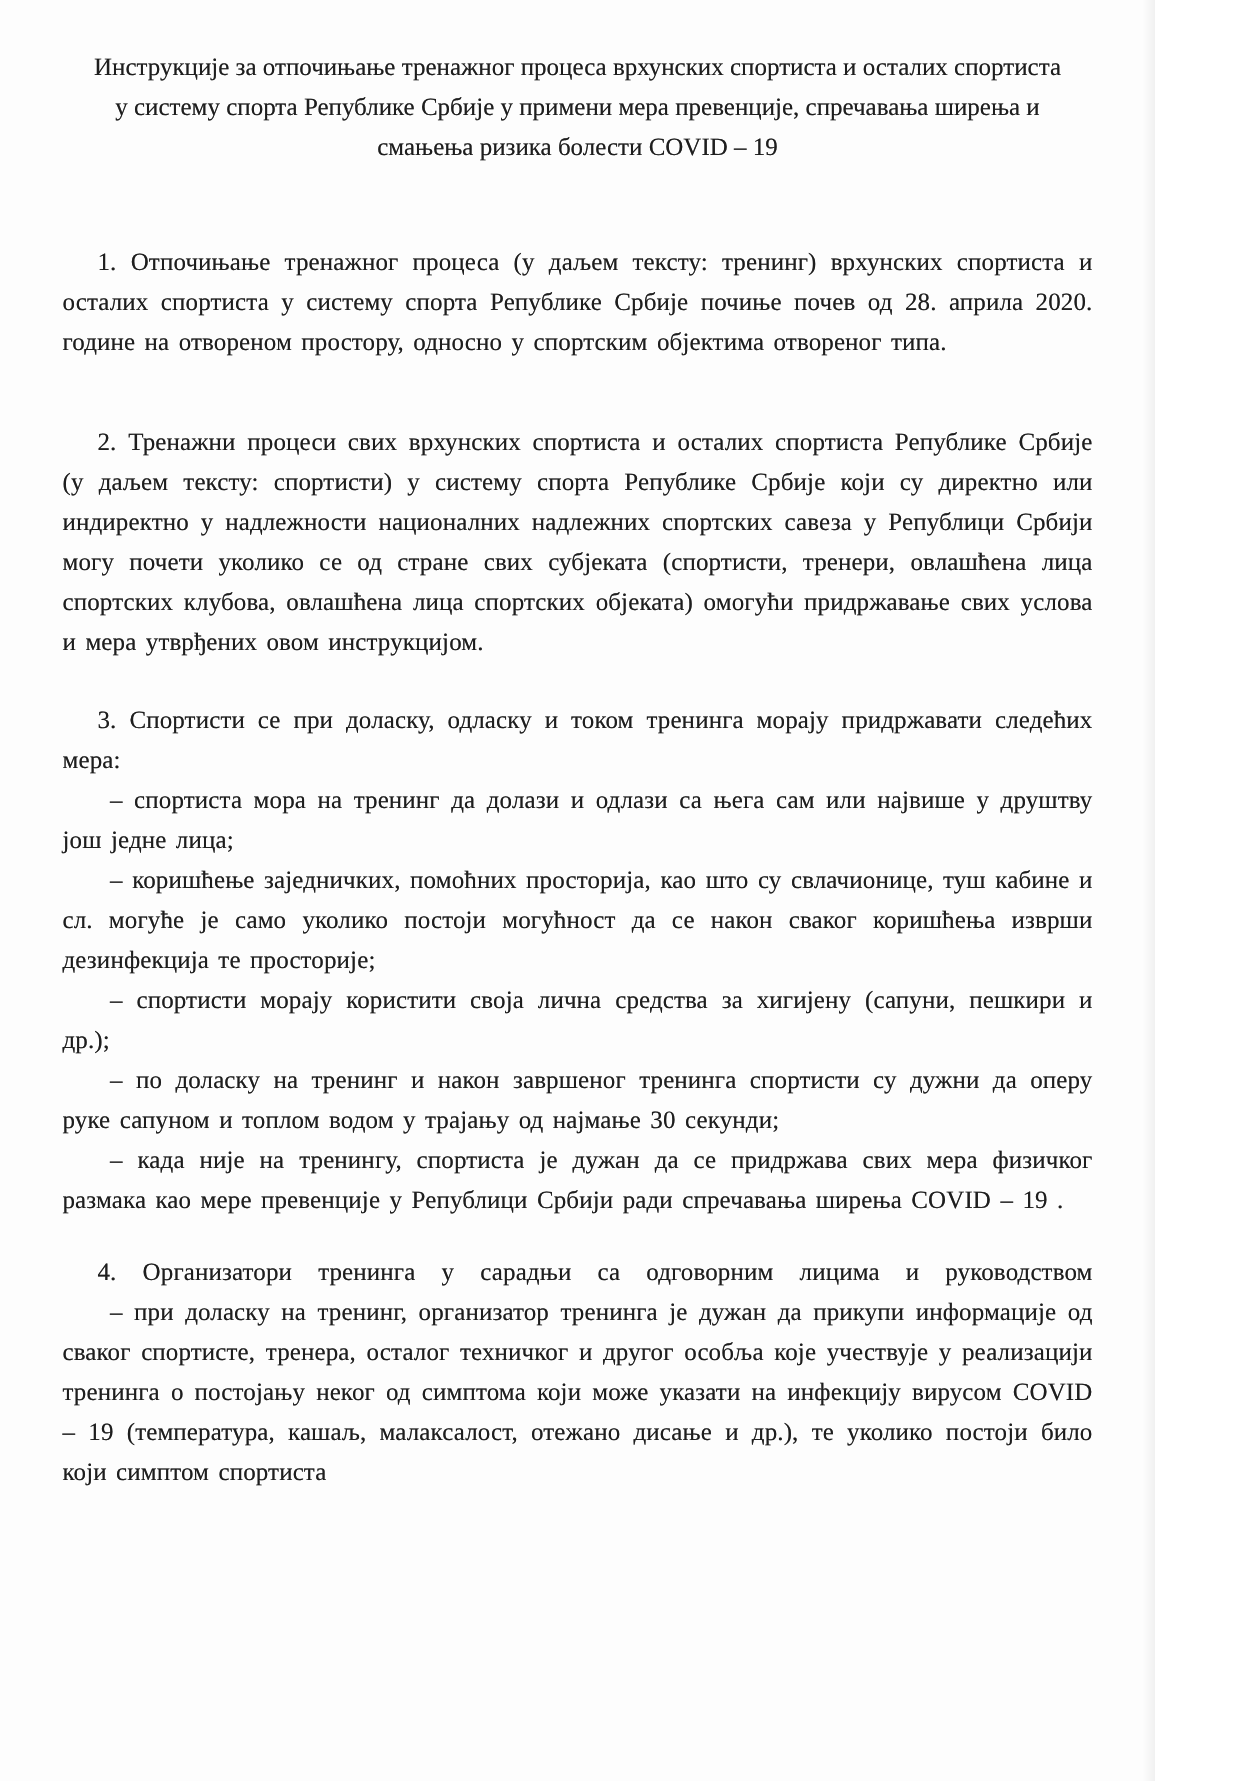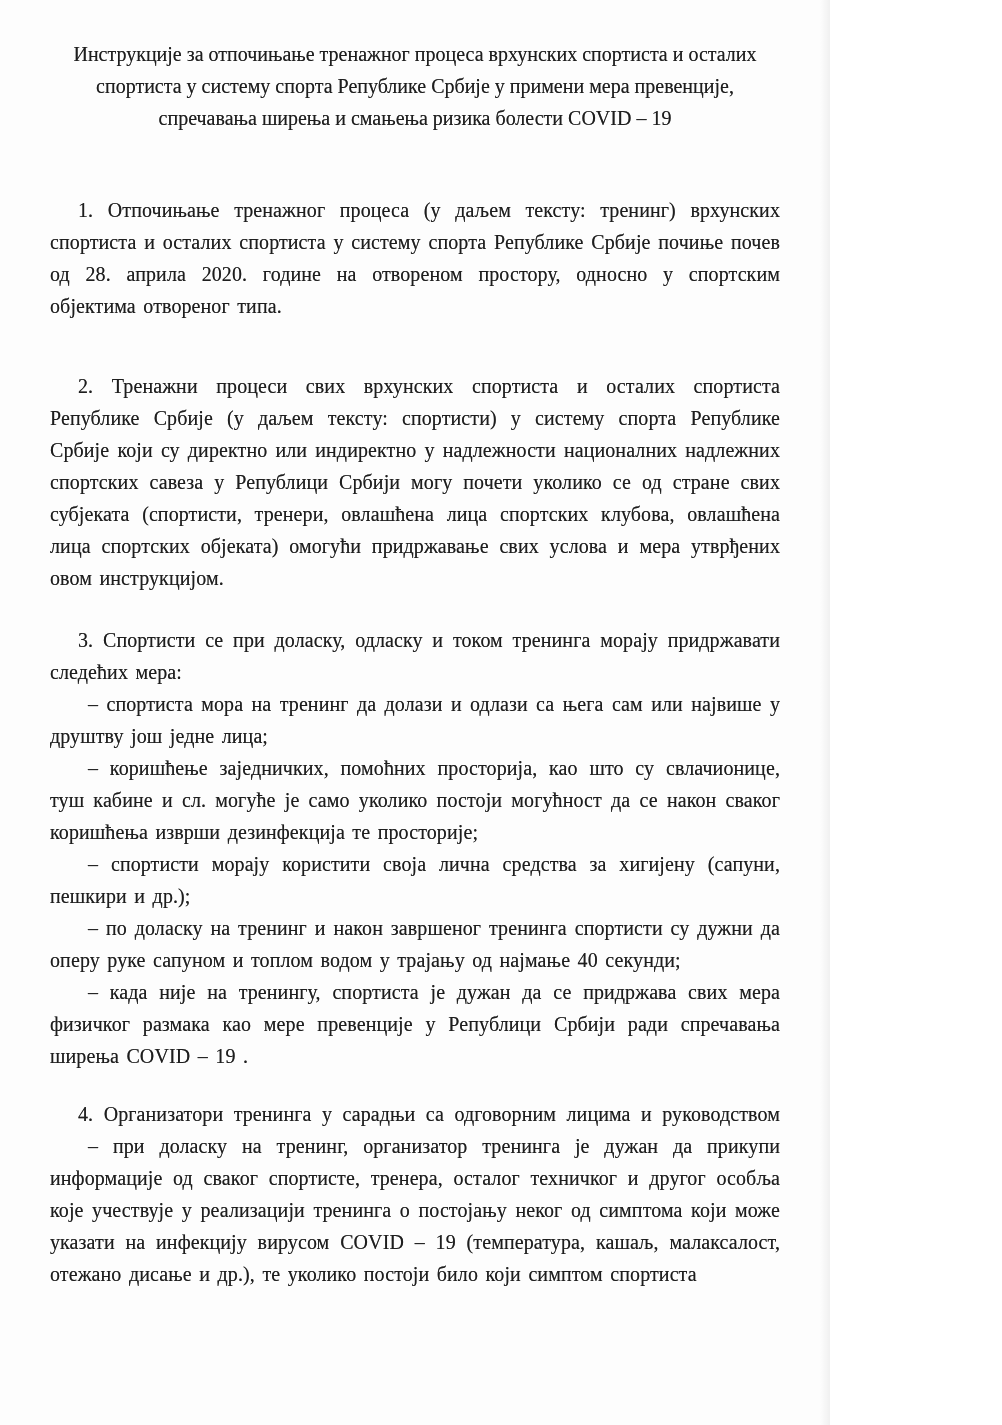--- a/index.html
+++ b/index.html
@@ -2,21 +2,21 @@
 <html lang="sr"><head>
 <meta charset="utf-8">
 <style>
   html, body {
     margin: 0;
     padding: 0;
     background: #ffffff;
   }
   .page {
     position: relative;
-    width: 830px;
+    width: 924px;
     height: 1425px;
     background: #fdfdfd;
     overflow: hidden;
     font-family: "Liberation Serif", "DejaVu Serif", serif;
     font-size: 20px;
     line-height: 32px;
     color: #1e1e1e;
     box-sizing: border-box;
     padding: 38px 50px 0 50px;
     text-shadow: 0 0 0.4px rgba(0,0,0,0.55);
@@ -63,21 +63,21 @@
 
   <p class="para p-num p1">1. Отпочињање тренажног процеса (у даљем тексту: тренинг) врхунских спортиста и осталих спортиста у систему спорта Републике Србије почиње почев од 28. априла 2020. године на отвореном простору, односно у спортским објектима отвореног типа.</p>
 
   <p class="para p-num p2">2. Тренажни процеси свих врхунских спортиста и осталих спортиста Републике Србије (у даљем тексту: спортисти) у систему спорта Републике Србије који су директно или индиректно у надлежности националних надлежних спортских савеза у Републици Србији могу почети уколико се од стране свих субјеката (спортисти, тренери, овлашћена лица спортских клубова, овлашћена лица спортских објеката) омогући придржавање свих услова и мера утврђених овом инструкцијом.</p>
 
   <div class="section-3">
     <p class="para p-num">3. Спортисти се при доласку, одласку и током тренинга морају придржавати следећих мера:</p>
     <p class="para bullet">– спортиста мора на тренинг да долази и одлази са њега сам или највише у друштву још једне лица;</p>
     <p class="para bullet">– коришћење заједничких, помоћних просторија, као што су свлачионице, туш кабине и сл. могуће је само уколико постоји могућност да се након сваког коришћења изврши дезинфекција те просторије;</p>
     <p class="para bullet">– спортисти морају користити своја лична средства за хигијену (сапуни, пешкири и др.);</p>
-    <p class="para bullet">– по доласку на тренинг и након завршеног тренинга спортисти су дужни да оперу руке сапуном и топлом водом у трајању од најмање 40 секунди;</p>
+    <p class="para bullet">– по доласку на тренинг и након завршеног тренинга спортисти су дужни да оперу руке сапуном и топлом водом у трајању од најмање 30 секунди;</p>
     <p class="para bullet">– када није на тренингу, спортиста је дужан да се придржава свих мера физичког размака као мере превенције у Републици Србији ради спречавања ширења COVID – 19 .</p>
   </div>
 
   <div class="section-4">
     <p class="para just-line">4. Организатори тренинга у сарадњи са одговорним лицима и руководством</p>
     <p class="para bullet">– при доласку на тренинг, организатор тренинга је дужан да прикупи информације од сваког спортисте, тренера, осталог техничког и другог особља које учествује у реализацији тренинга о постојању неког од симптома који може указати на инфекцију вирусом COVID – 19 (температура, кашаљ, малаксалост, отежано дисање и др.), те уколико постоји било који симптом спортиста</p>
   </div>
 </div>
 
 </body></html>

